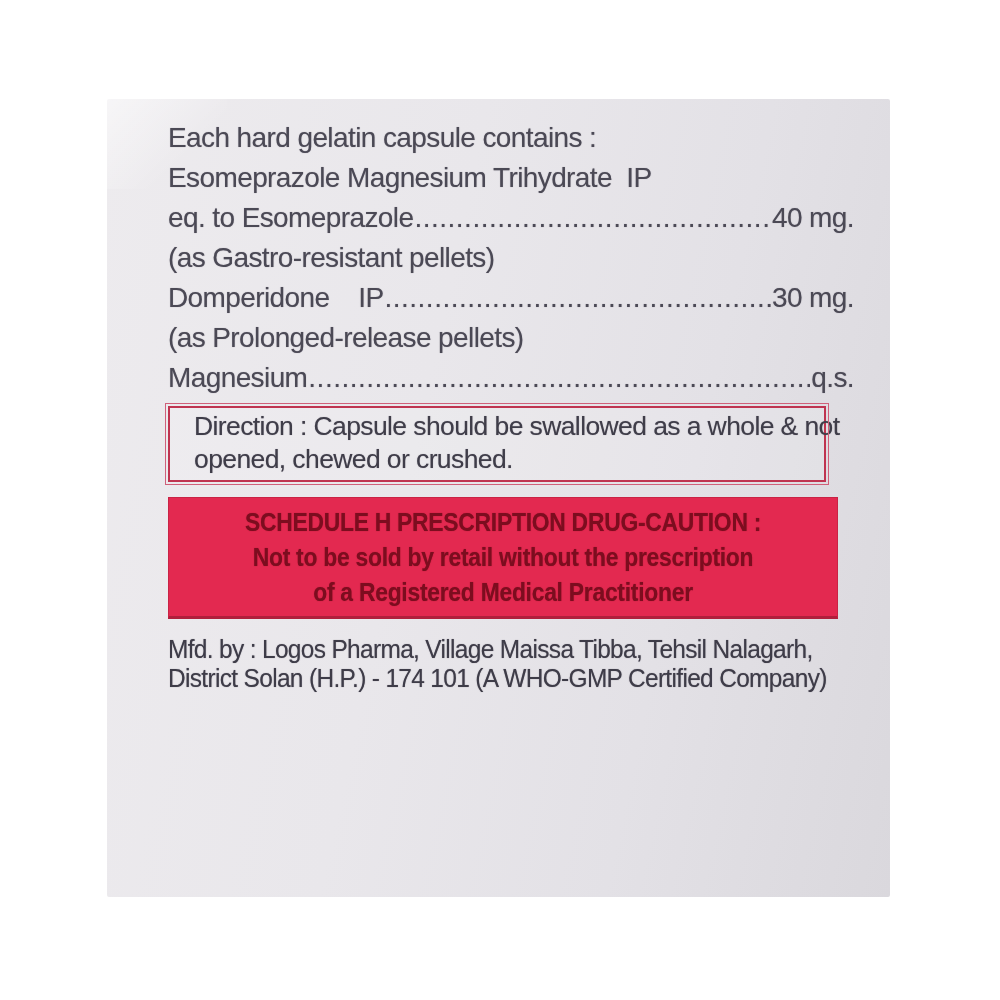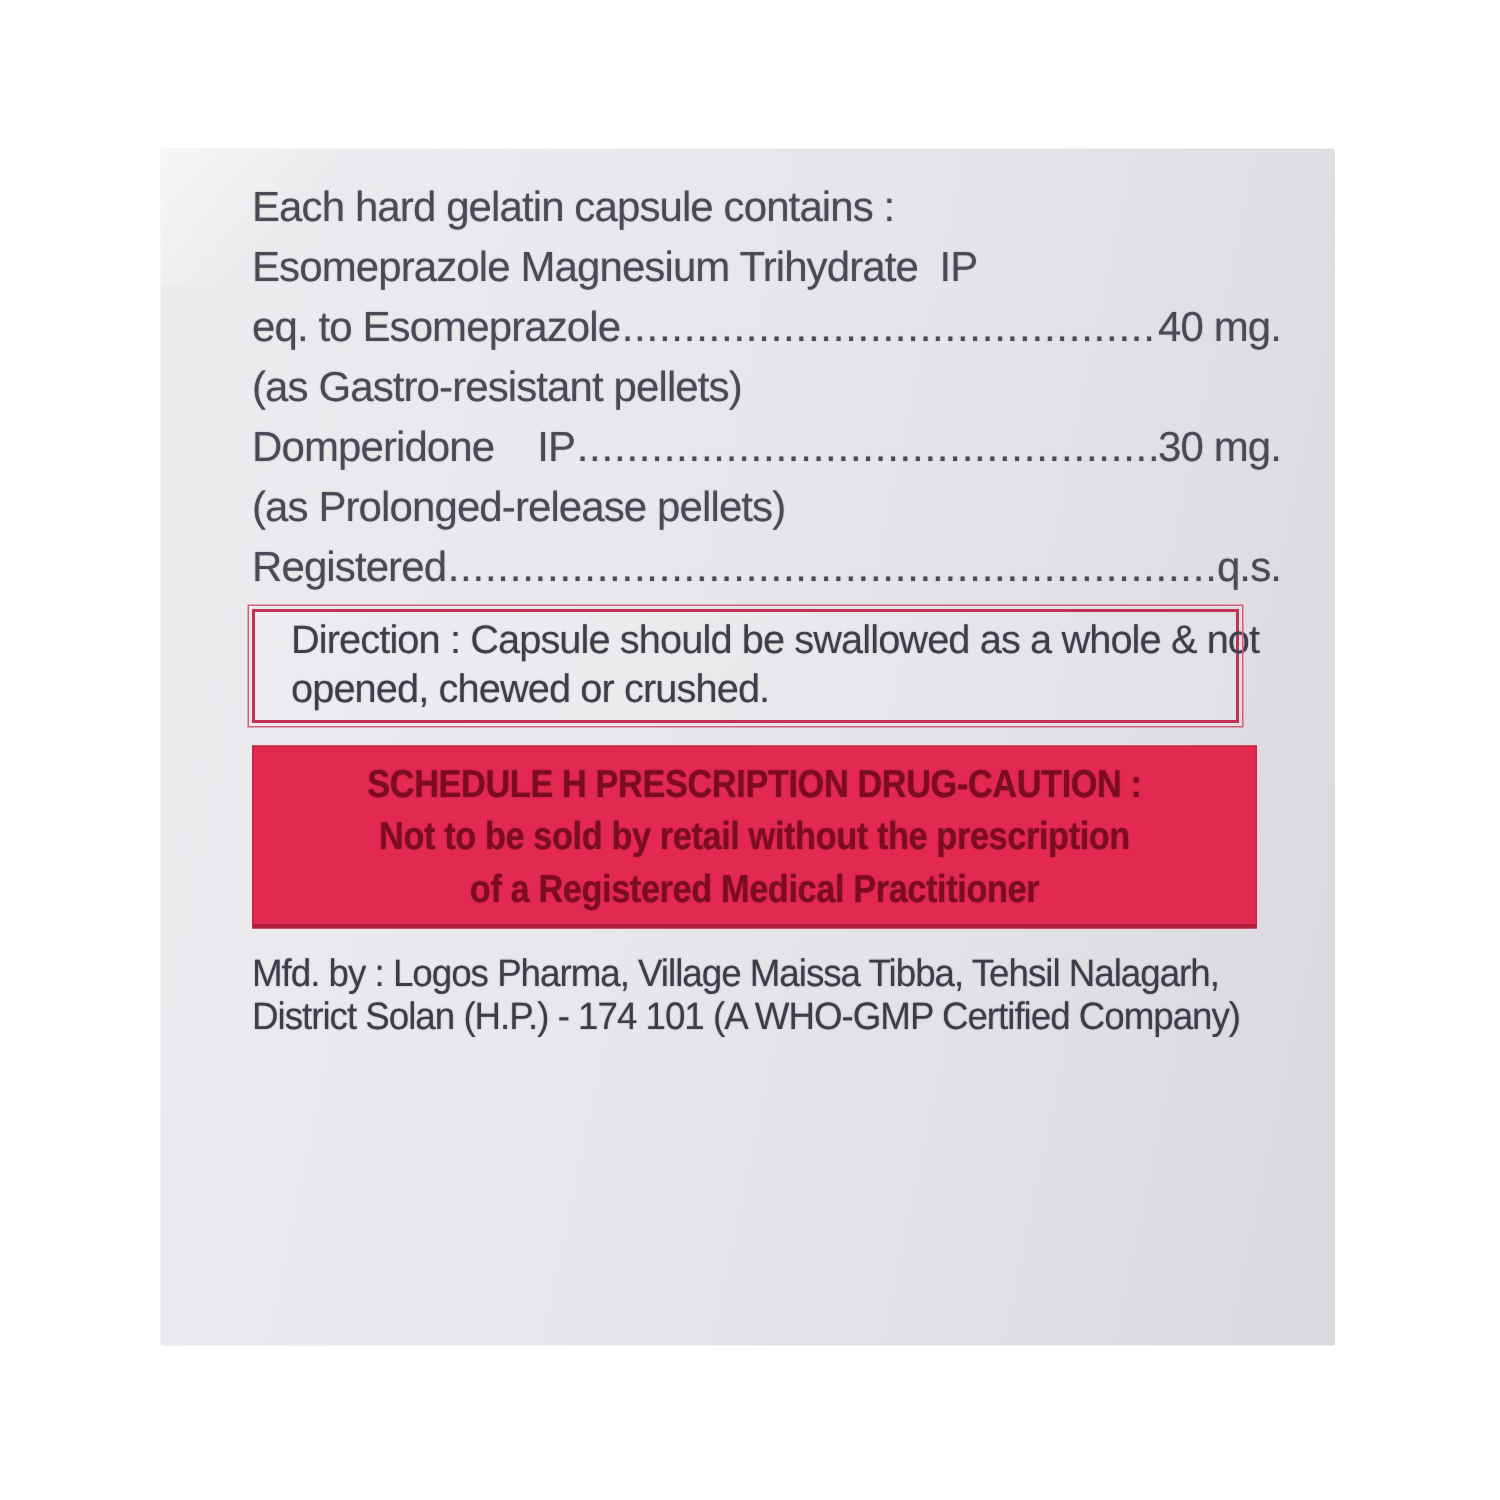--- a/index.html
+++ b/index.html
@@ -129,21 +129,21 @@
 
     <div class="row leader">
       <span>Domperidone    IP</span>
       <span class="dots">........................................................................................................................................................................................................</span>
       <span class="val">30 mg.</span>
     </div>
 
     <div class="row">(as Prolonged-release pellets)</div>
 
     <div class="row leader">
-      <span>Registered</span>
+      <span>Magnesium</span>
       <span class="dots">........................................................................................................................................................................................................</span>
       <span class="val">q.s.</span>
     </div>
 
 
 
 
 
 
     <div class="direction-box">

